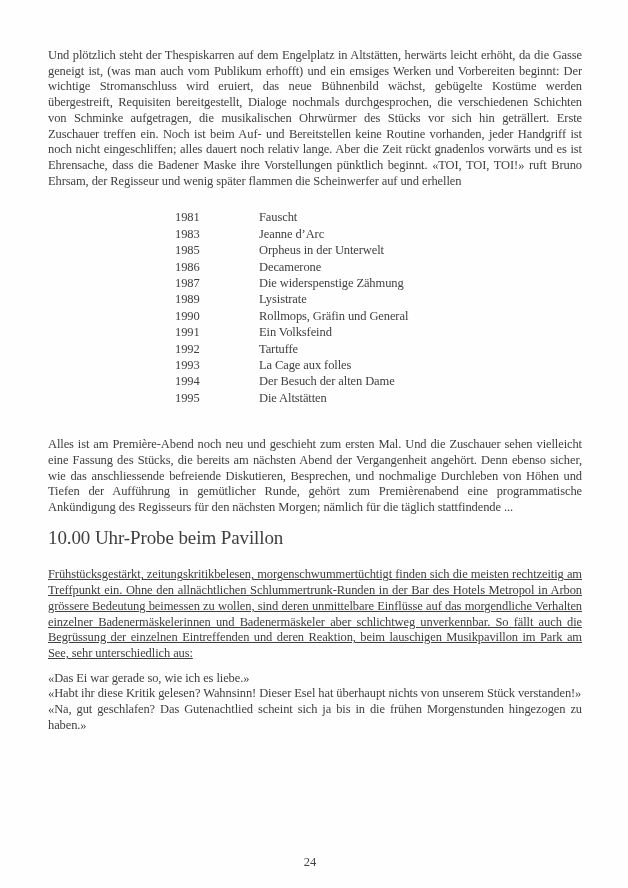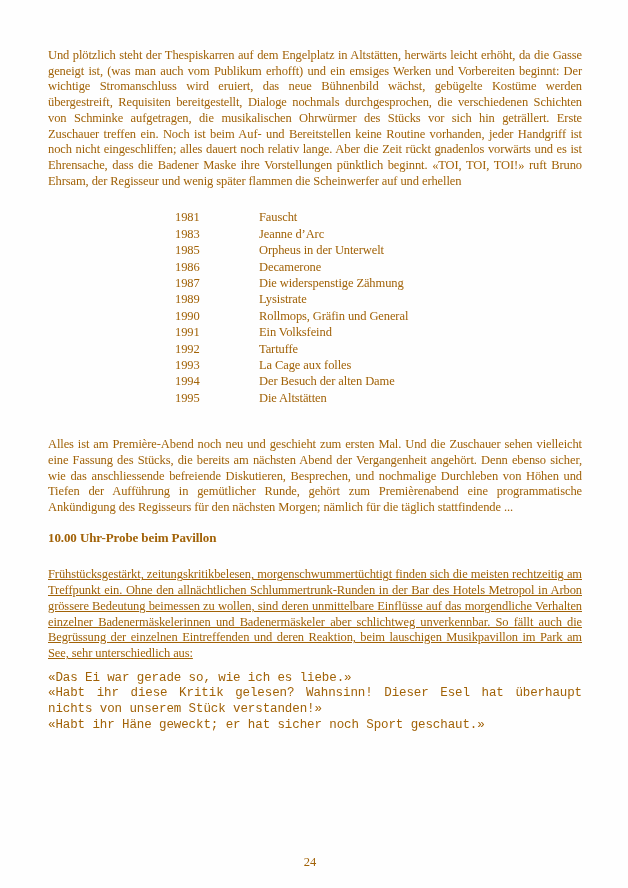--- a/index.html
+++ b/index.html
@@ -6,21 +6,21 @@
     margin: 0;
     padding: 0;
     background: #ffffff;
   }
   .sheet {
     position: relative;
     width: 628px;
     height: 888px;
     background: #fefefe;
     font-family: "Liberation Serif", "DejaVu Serif", serif;
-    color: #a16207;
+    color: #404040;
     font-size: 12.5px;
     line-height: 15.7px;
     letter-spacing: -0.1px;
     overflow: hidden;
   }
   .content {
     position: absolute;
     left: 48px;
     top: 48px;
     width: 534px;
@@ -36,31 +36,30 @@
   .plays {
     margin: 0 0 31px 127px;
     line-height: 16.4px;
   }
   .play-row { display: flex; gap: 47px; }
   .play-year {
     flex: none;
     width: 37px;
   }
   h2.heading {
-    font-size: 13px;
-    font-weight: bold;
+    font-size: 19px;
+    font-weight: normal;
     margin: 0 0 22px 0;
     letter-spacing: -0.1px;
   }
   .quotes { margin: 0; }
   .quote {
     margin: 0;
     text-align: justify;
     hyphens: auto;
-    font-family: Liberation Mono, monospace;
     -webkit-hyphens: auto;
   }
   .page-number {
     position: absolute;
     left: 0;
     right: 8px;
     top: 855px;
     text-align: center;
     font-size: 12.5px;
   }
@@ -126,19 +125,19 @@
 
     <p class="para tight">Alles ist am Première-Abend noch neu und geschieht zum ersten Mal. Und die Zuschauer sehen vielleicht eine Fassung des Stücks, die bereits am nächsten Abend der Vergangenheit angehört. Denn ebenso sicher, wie das anschliessende befreiende Diskutieren, Besprechen, und nochmalige Durchleben von Höhen und Tiefen der Aufführung in gemütlicher Runde, gehört zum Premièrenabend eine programmatische Ankündigung des Regisseurs für den nächsten Morgen; nämlich für die täglich stattfindende ...</p>
 
     <h2 class="heading">10.00 Uhr-Probe beim Pavillon</h2>
 
     <p class="para pre-quotes">Frühstücksgestärkt, zeitungskritikbelesen, morgenschwummertüchtigt finden sich die meisten rechtzeitig am Treffpunkt ein. Ohne den allnächtlichen Schlummertrunk-Runden in der Bar des Hotels Metropol in Arbon grössere Bedeutung beimessen zu wollen, sind deren unmittelbare Einflüsse auf das morgendliche Verhalten einzelner Badenermäskelerinnen und Badenermäskeler aber schlichtweg unverkennbar. So fällt auch die Begrüssung der einzelnen Eintreffenden und deren Reaktion, beim lauschigen Musikpavillon im Park am See, sehr unterschiedlich aus:</p>
 
     <div class="quotes">
       <p class="quote">«Das Ei war gerade so, wie ich es liebe.»</p>
       <p class="quote">«Habt ihr diese Kritik gelesen? Wahnsinn! Dieser Esel hat überhaupt nichts von unserem Stück verstanden!»</p>
-      <p class="quote">«Habt ihr Häne geweckt; er hat sicher noch Sport geschaut.»</p>
+      <p class="quote">«Na, gut geschlafen? Das Gutenachtlied scheint sich ja bis in die frühen Morgenstunden hingezogen zu haben.»</p>
     </div>
 
   </div>
 
   <div class="page-number">24</div>
 </div>
 
 </body></html>

